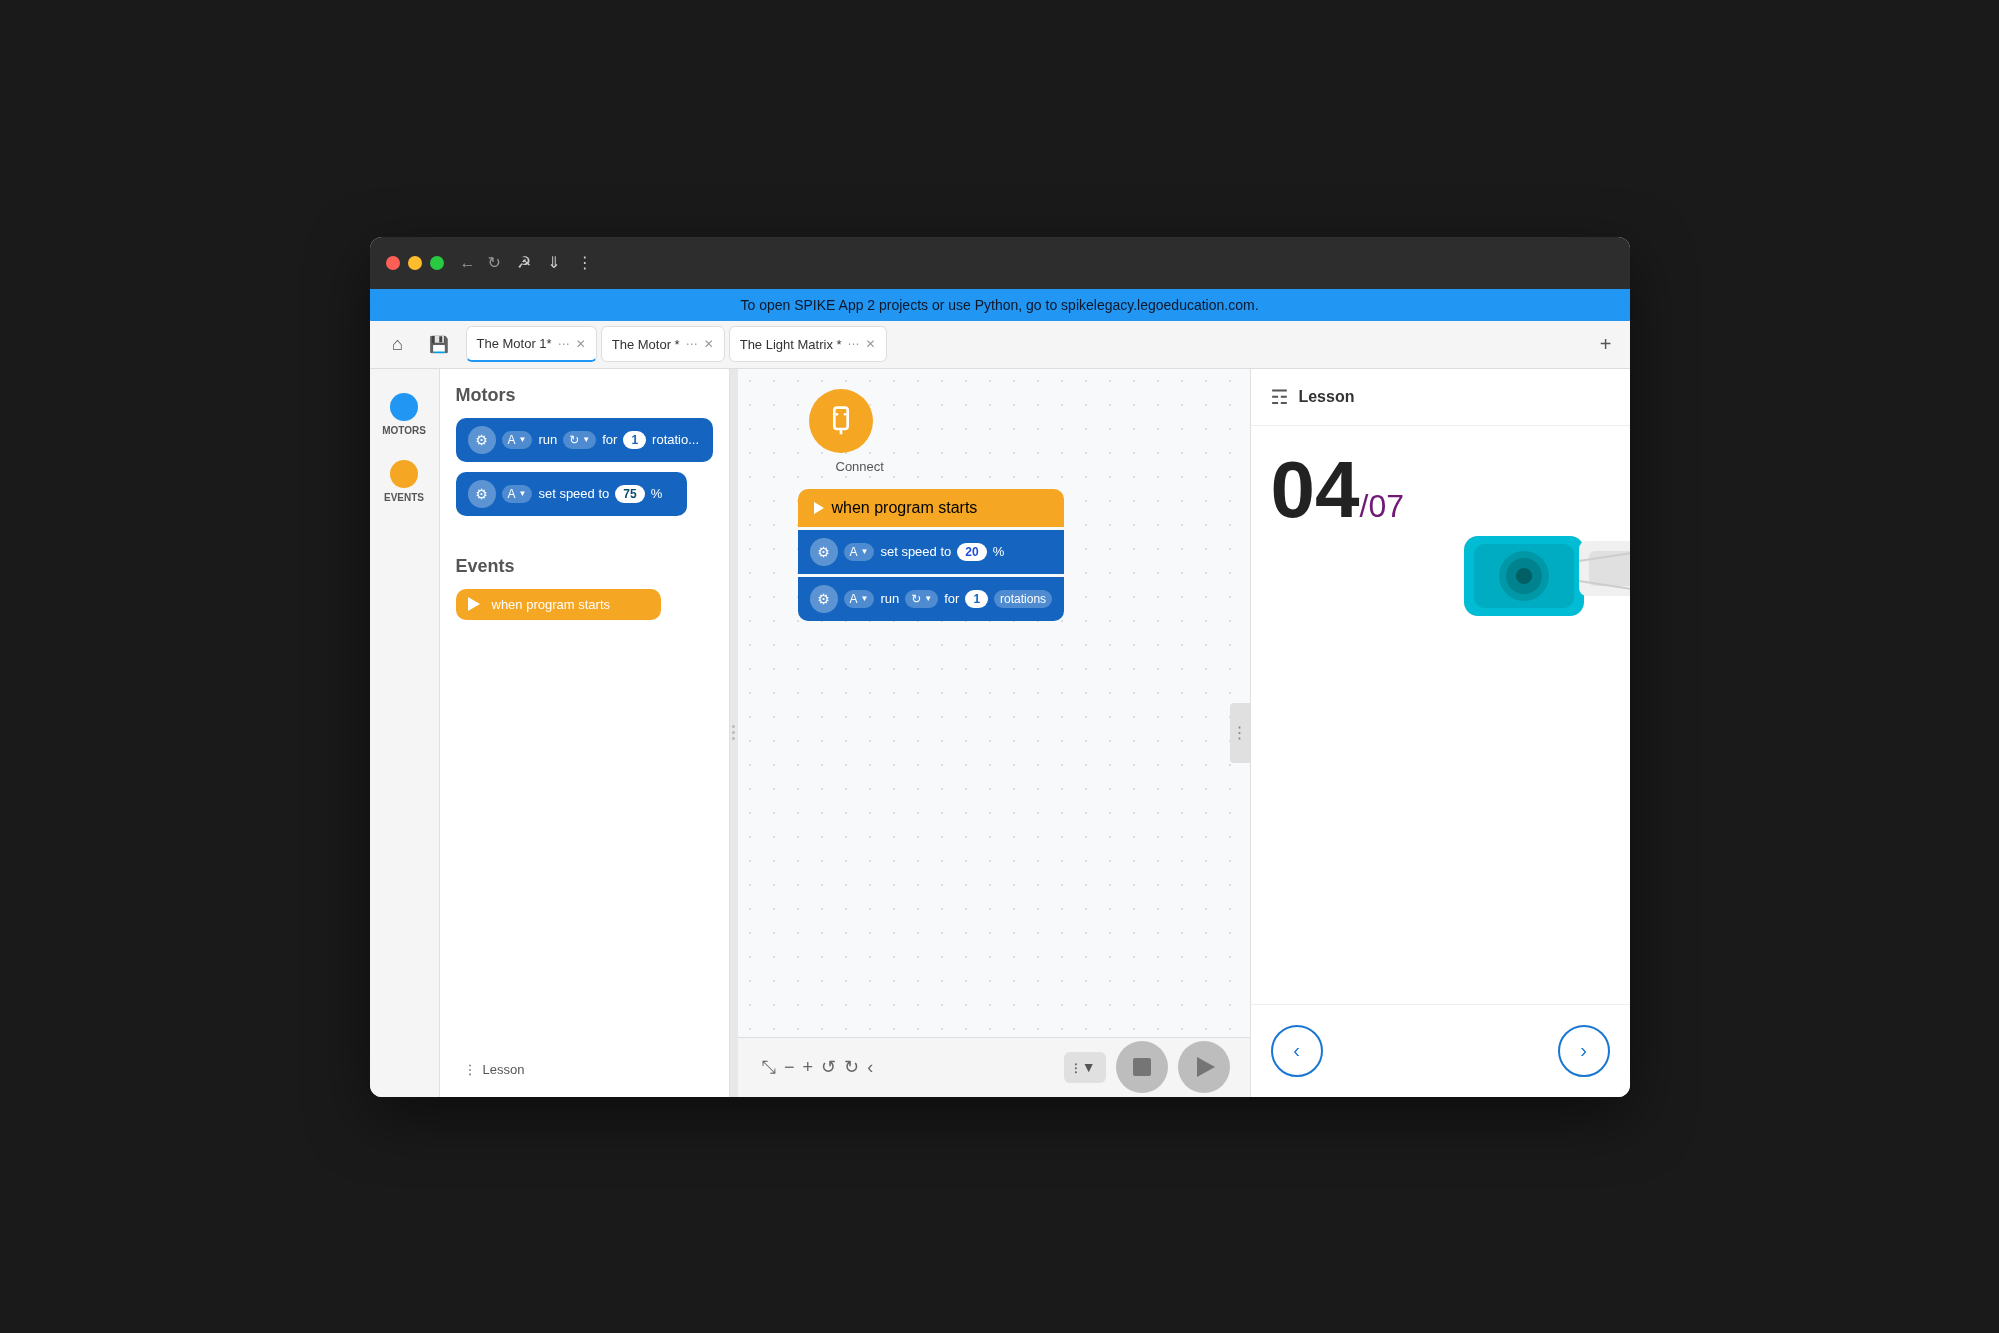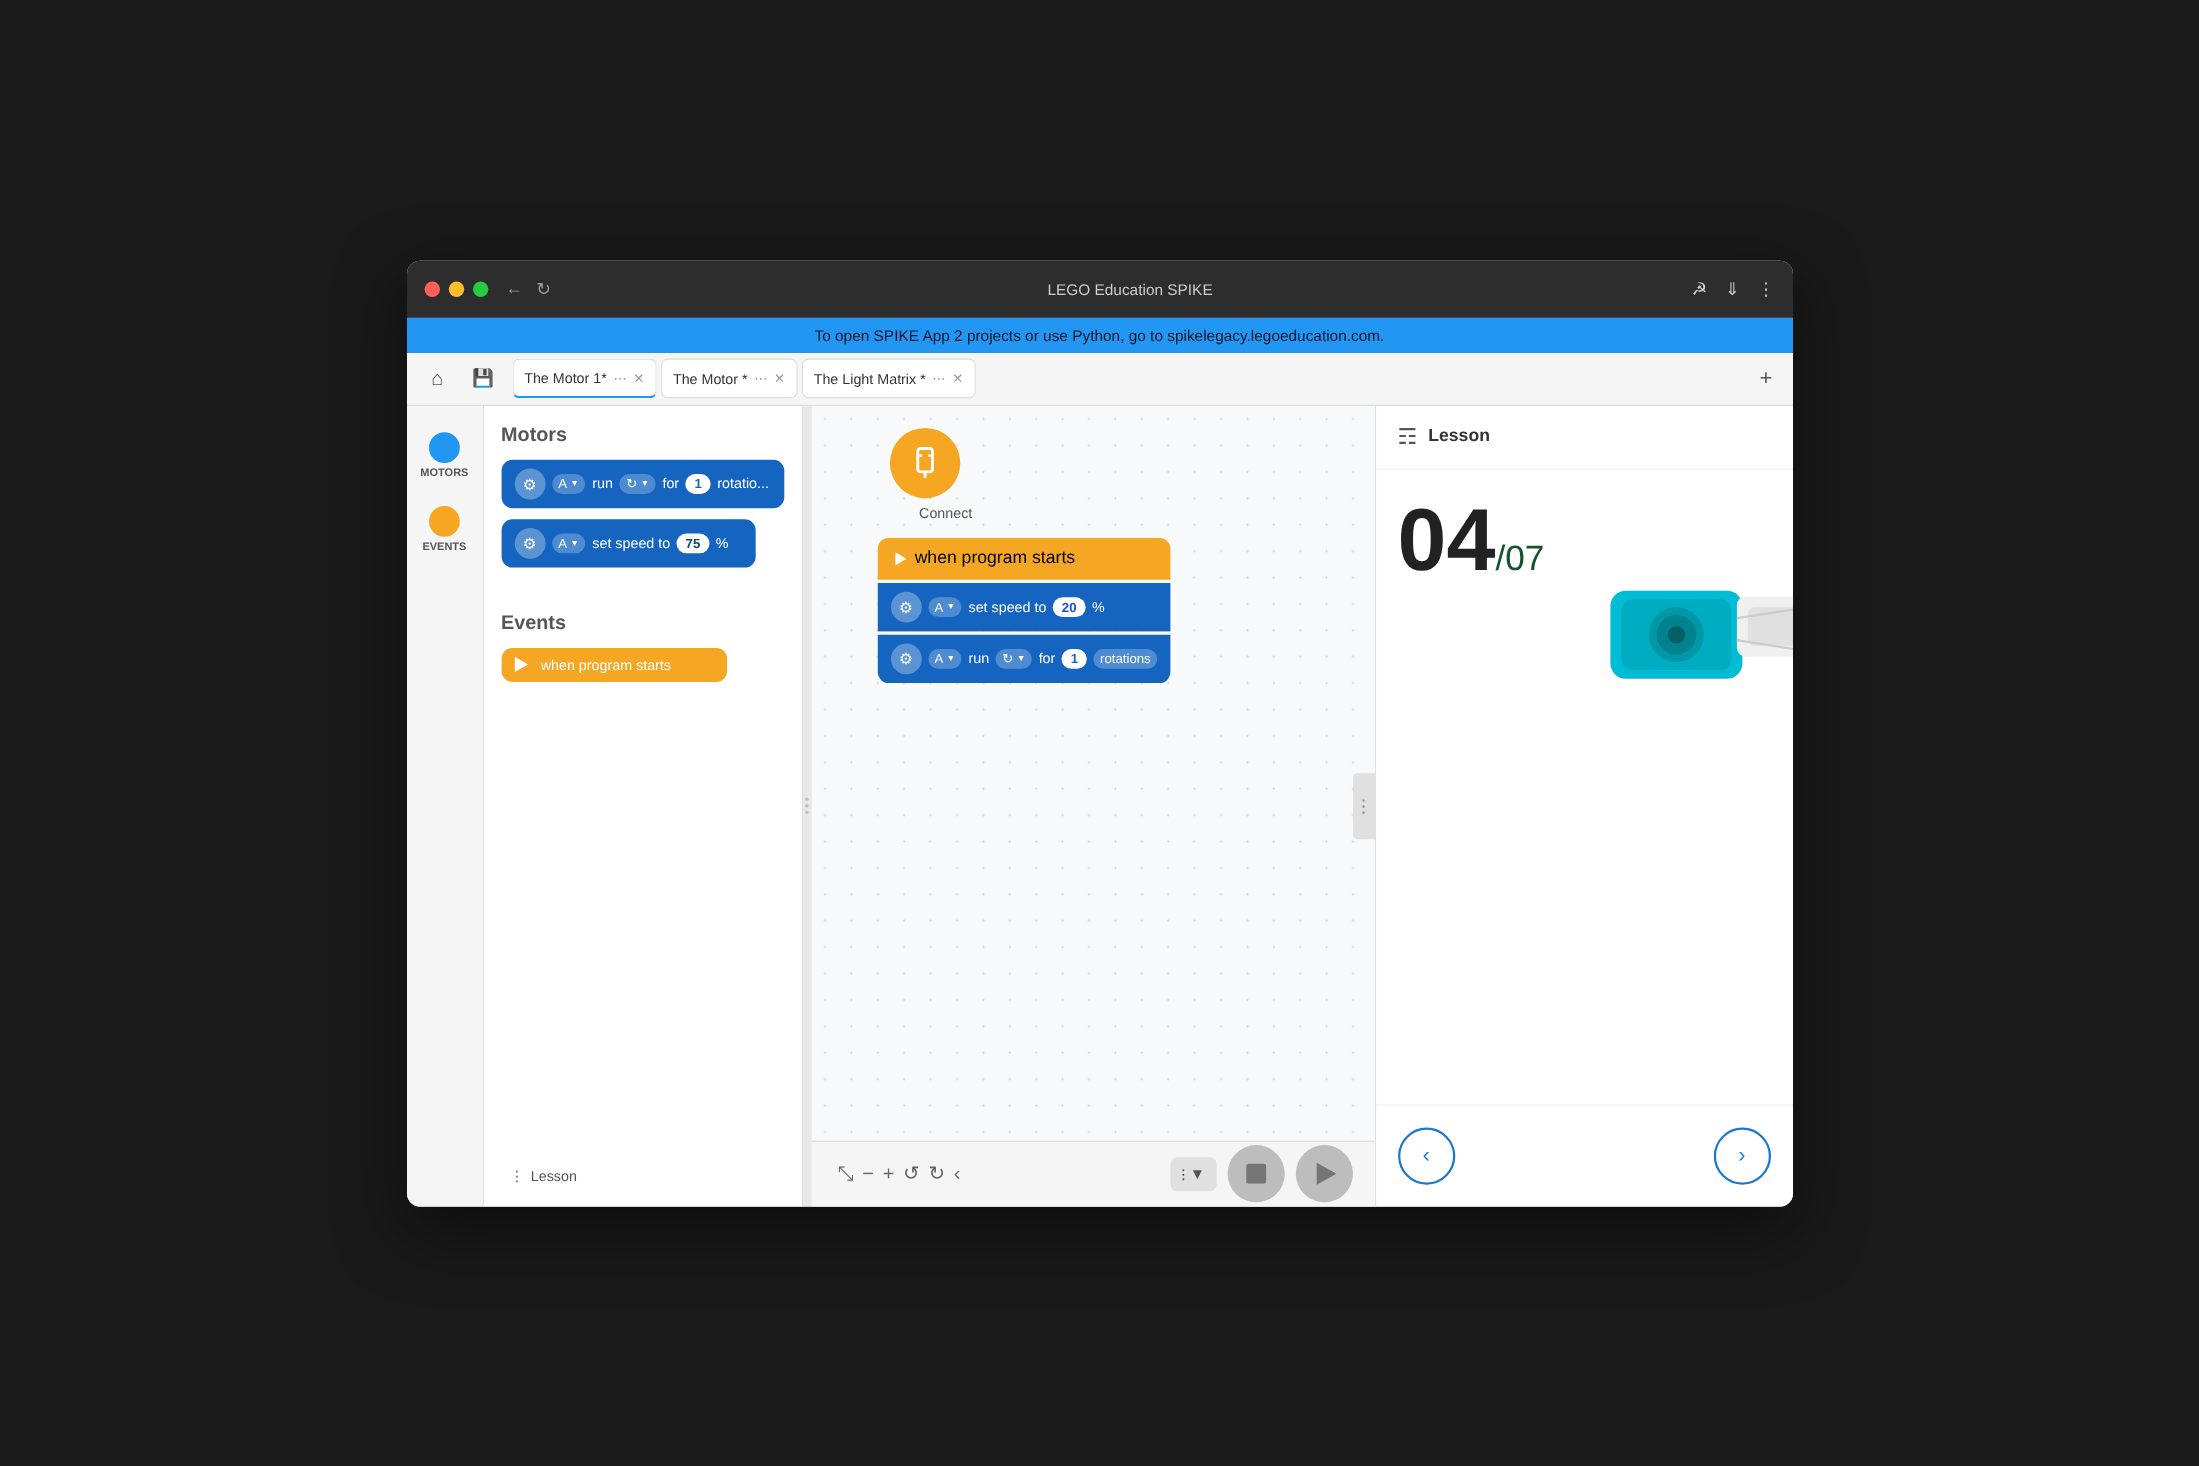--- a/index.html
+++ b/index.html
@@ -342,21 +342,21 @@
     }
     .lesson-number {
       font-size: 80px;
       font-weight: 900;
       color: #222;
       line-height: 1;
     }
     .lesson-total {
       font-size: 32px;
       font-weight: 400;
-      color: #14532d;
+      color: #701a75;
     }
     .lesson-image {
       width: 100%;
       height: 200px;
       display: flex;
       align-items: center;
       justify-content: center;
       margin-top: 16px;
       position: relative;
     }
@@ -489,21 +489,20 @@
   <div class="titlebar">
     <div class="traffic-lights">
       <div class="traffic-light tl-red"></div>
       <div class="traffic-light tl-yellow"></div>
       <div class="traffic-light tl-green"></div>
     </div>
     <div class="nav-btns">
       <button class="nav-btn">←</button>
       <button class="nav-btn">↻</button>
     </div>
-    <div class="titlebar-title">LEGO Education SPIKE</div>
     <div class="titlebar-actions">
       <span class="titlebar-action-icon">☭</span>
       <span class="titlebar-action-icon">⇓</span>
       <span class="titlebar-action-icon">⋮</span>
     </div>
   </div>
 
   <div class="banner">
     <span>To open SPIKE App 2 projects or use Python, go to spikelegacy.legoeducation.com.</span>
   </div>

